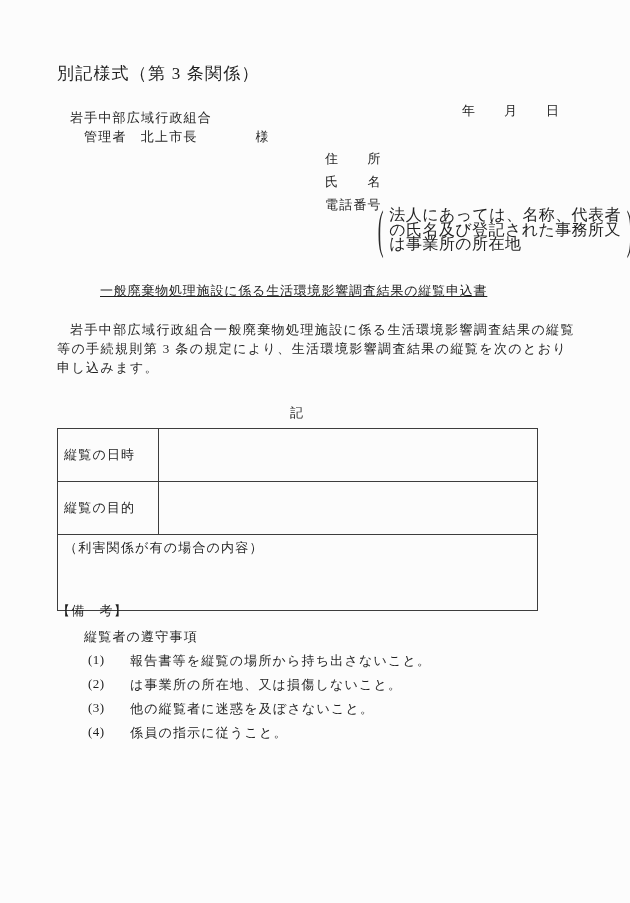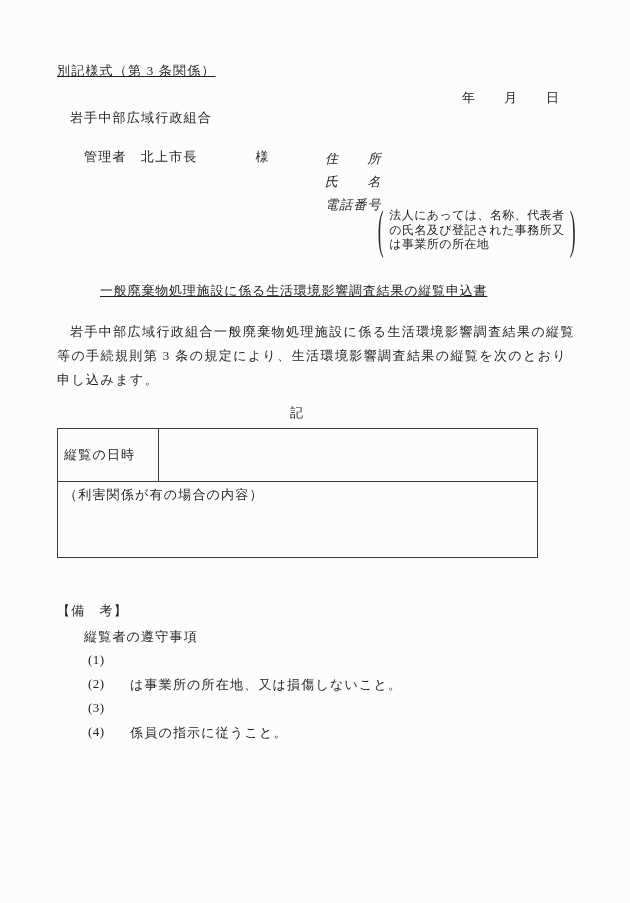--- a/index.html
+++ b/index.html
@@ -8,55 +8,55 @@
     position: relative;
     background: #fcfcfc;
     color: #1f1f1f;
     font-family: "Liberation Serif", "DejaVu Serif", serif;
     font-size: 13px;
     overflow: hidden;
   }
   .abs { position: absolute; }
   .jp { letter-spacing: 1.2px; white-space: nowrap; }
 
-  #form-note   { left: 57px;  top: 62px;  font-size: 13px; text-decoration: underline; }
-  #date-line   { left: 462px; top: 89px;  letter-spacing: 1px; }
+  #form-note   { left: 57px;  top: 62px;  font-size: 17px; }
+  #date-line   { left: 462px; top: 102px;  letter-spacing: 1px; }
   #org-line    { left: 70px;  top: 109px; }
-  #addressee   { left: 84px;  top: 148px; }
+  #addressee   { left: 84px;  top: 128px; }
   #addressee .suffix { margin-left: 58px; }
 
-  #applicant-block { left: 325px; top: 150px; font-style: italic; }
+  #applicant-block { left: 325px; top: 150px; }
   .applicant-field { height: 23px; letter-spacing: 1.2px; white-space: nowrap; }
 
   #corporate-note {
     left: 378px; top: 208px;
     display: flex; align-items: center;
   }
   .big-paren {
     display: inline-block;
     font-size: 16px;
     font-weight: 300;
     color: #2a2a2a;
     transform: scaleY(3.3) scaleX(1.1);
     transform-origin: center;
   }
   .paren-l { margin-right: 6px; }
   .paren-r { margin-left: 6px; }
   #corporate-note .note-lines {
-    font-size: 12px;
+    font-size: 16px;
     line-height: 14.5px;
     letter-spacing: 0.4px;
     white-space: nowrap;
   }
 
   #doc-title { left: 100px; top: 282px; letter-spacing: 0.8px; text-decoration: underline; }
 
   #body-paragraph {
     left: 57px; top: 320px; width: 520px;
-    line-height: 24px;
+    line-height: 19px;
     letter-spacing: 1.4px;
     text-indent: 1em;
     white-space: normal;
   }
 
   #record-heading { left: 57px; top: 404px; width: 480px; text-align: center; letter-spacing: 1px; }
 
   #application-table {
     left: 57px; top: 428px;
   }
@@ -126,36 +126,42 @@
     <colgroup>
         <col style="width:101px">
         <col style="width:210px">
         <col style="width:169px">
       </colgroup>
     <tbody>
         <tr class="r-std">
       <td>縦覧の日時</td>
       <td colspan="2"></td>
     </tr>
+    <tr class="r-std">
+      <td>縦覧の目的</td>
+      <td colspan="2"></td>
+    </tr>
     <tr class="r-tall">
       <td colspan="3">（利害関係が有の場合の内容）</td>
     </tr>
   </tbody>
     </table>
 </div>
 
 <div id="remarks-heading" class="abs jp">【備　考】</div>
 <div id="remarks-subheading" class="abs jp">縦覧者の遵守事項</div>
 
 <div id="remark-0" class="abs jp remark-item">
   <span class="remark-num">(1)</span>
+  <span>報告書等を縦覧の場所から持ち出さないこと。</span>
 </div>
 <div id="remark-1" class="abs jp remark-item">
   <span class="remark-num">(2)</span>
   <span>は事業所の所在地、又は損傷しないこと。</span>
 </div>
 <div id="remark-2" class="abs jp remark-item">
   <span class="remark-num">(3)</span>
+  <span>他の縦覧者に迷惑を及ぼさないこと。</span>
 </div>
 <div id="remark-3" class="abs jp remark-item">
   <span class="remark-num">(4)</span>
   <span>係員の指示に従うこと。</span>
 </div>
 
 </body></html>

